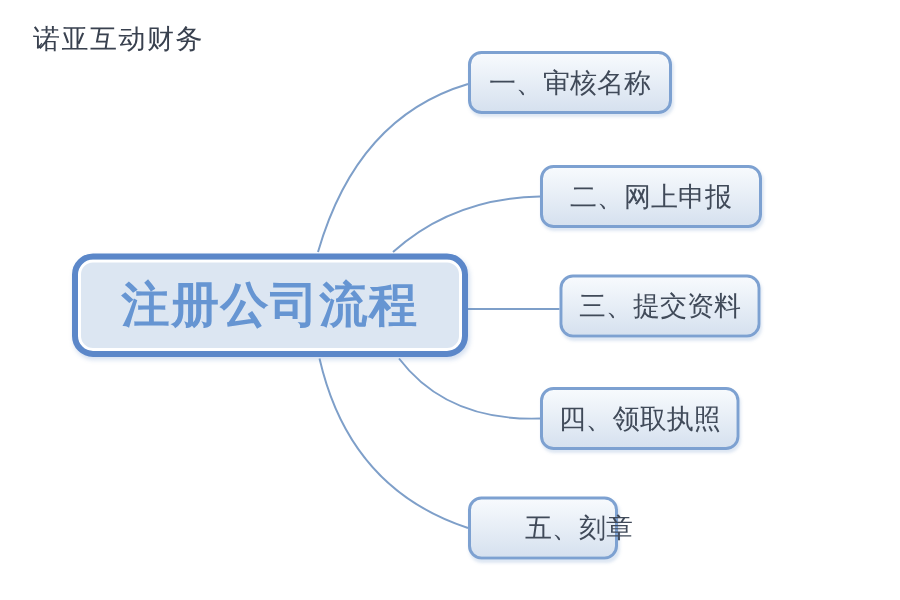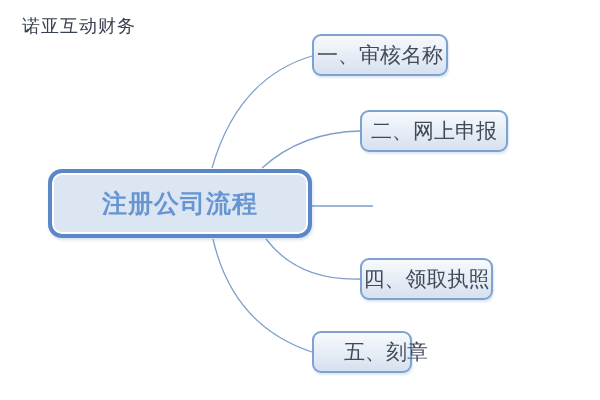--- a/index.html
+++ b/index.html
@@ -38,39 +38,39 @@
     width: 264px; height: 69px;
     box-sizing: border-box;
     background: var(--root-fill, #dce6f2);
     border: 4px solid var(--root-border, #5b87c9);
     border-radius: 14px;
     box-shadow: inset 0 0 0 2px #ffffff, 1px 2px 3px rgba(91,135,201,.25);
     display: flex; align-items: center; justify-content: center;
     cursor: default;
   }
   .root-node .root-label {
-    font-size: 25px;
+    font-size: 32px;
     font-weight: bold;
     letter-spacing: 1px;
     color: var(--root-text, #6695d2);
     white-space: nowrap;
   }
   .branch-node {
     position: absolute;
     box-sizing: border-box;
     height: 42px;
     background: linear-gradient(180deg, var(--branch-fill-top, #f7fafd) 0%, var(--branch-fill-bottom, #d6e1ef) 100%);
     border: 2px solid var(--branch-border, #7da1d1);
     border-radius: 9px;
     box-shadow: 1px 2px 2px rgba(125,161,209,.25);
     display: flex; align-items: center; justify-content: center;
     cursor: default;
   }
   .branch-node .branch-label {
-    font-size: 21px;
+    font-size: 18px;
     color: var(--branch-text, #404a59);
     white-space: nowrap;
   }
   .branch-1 { left: 312px; top: 34px;  width: 136px; }
   .branch-2 { left: 360px; top: 110px; width: 148px; }
   .branch-3 { left: 373px; top: 183px; width: 134px; }
   .branch-4 { left: 360px; top: 258px; width: 133px; }
   .branch-5 { left: 312px; top: 331px; width: 100px; padding-left: 48px; }
 </style>
 </head>
@@ -93,20 +93,23 @@
   </div>
 
   <div class="branch-node branch-1">
     <span class="branch-label">一、审核名称</span>
   </div>
 
   <div class="branch-node branch-2">
     <span class="branch-label">二、网上申报</span>
   </div>
 
+  <div class="branch-node branch-3">
+    <span class="branch-label">三、提交资料</span>
+  </div>
 
   <div class="branch-node branch-4">
     <span class="branch-label">四、领取执照</span>
   </div>
 
   <div class="branch-node branch-5">
     <span class="branch-label">五、刻章</span>
   </div>
 
 </div>

